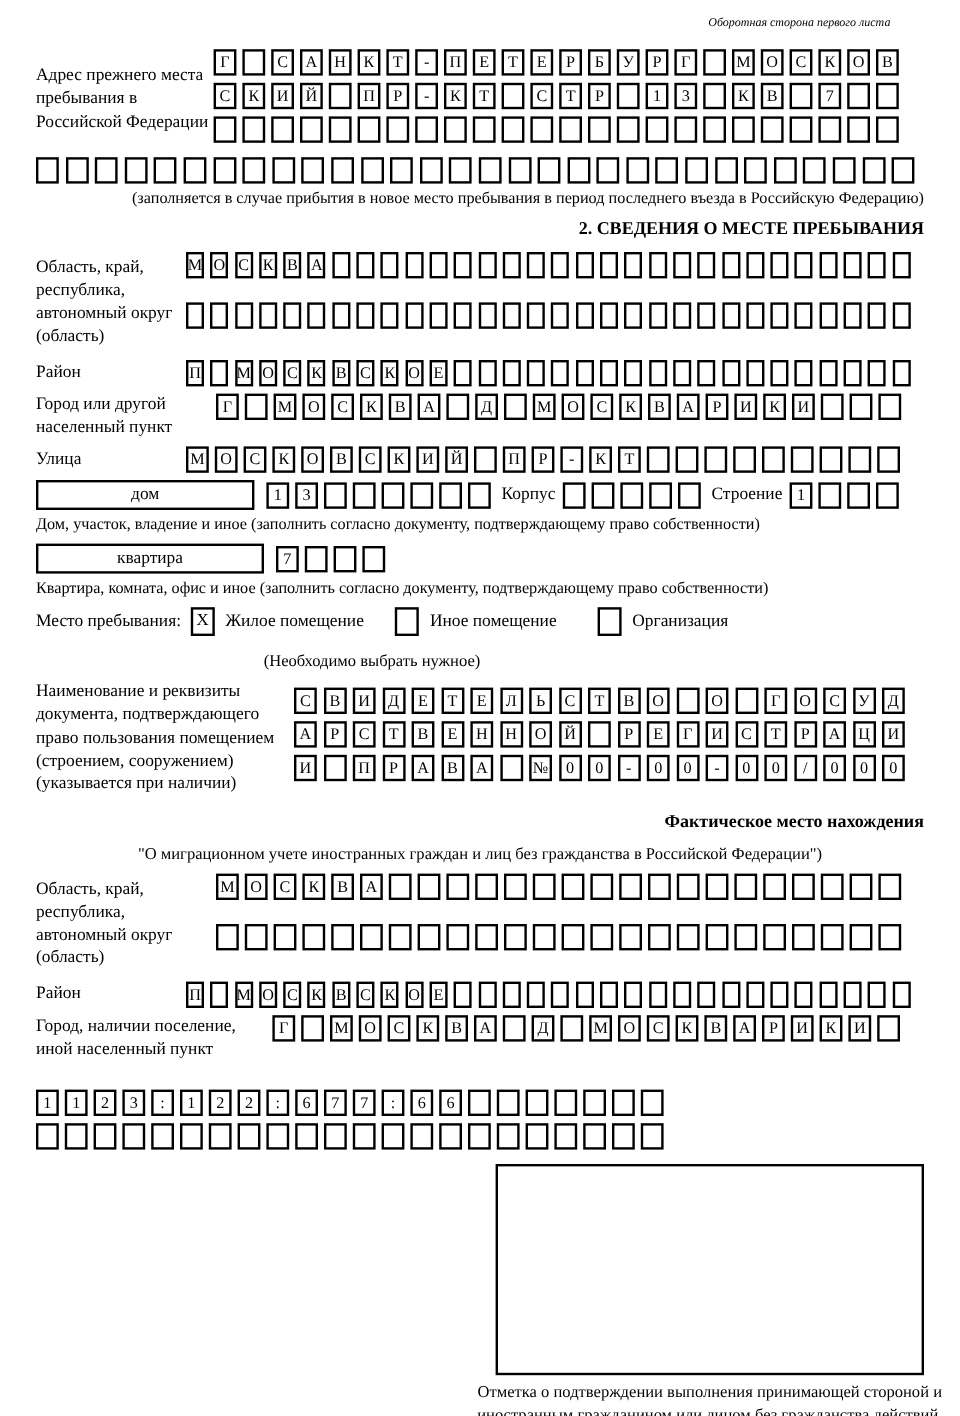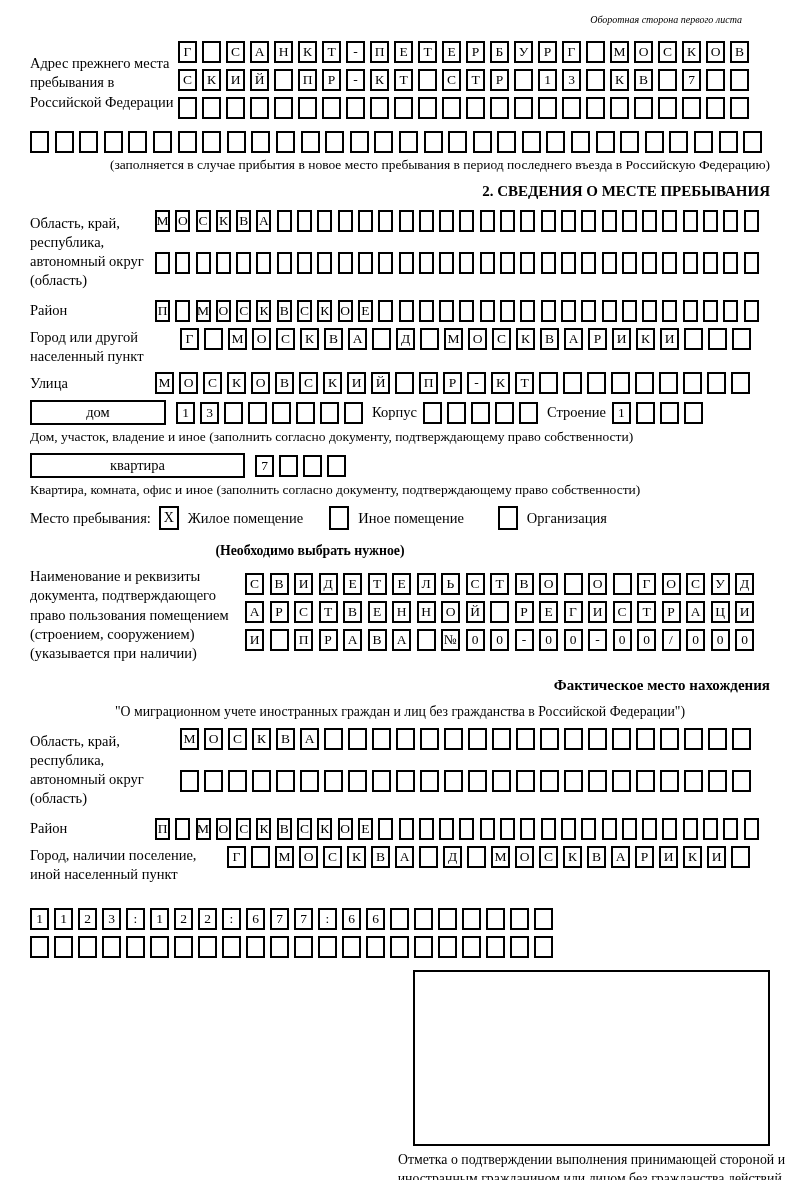--- a/index.html
+++ b/index.html
@@ -29,21 +29,21 @@
 
   .widebox{border:2px solid #000;height:25px;box-sizing:border-box;display:flex;align-items:center;
            justify-content:center;font-size:14.5px;flex-shrink:0;background:#fff;}
   .inline-lbl{font-size:14.5px;margin:0 6px 0 4px;align-self:center;}
   .houserow{display:flex;align-items:center;margin-bottom:4px;}
   .chk{width:20px;height:24px;border:2px solid #000;box-sizing:border-box;display:inline-flex;
        align-items:center;justify-content:center;font-size:14px;background:#fff;flex-shrink:0;}
   .chkrow{display:flex;align-items:center;margin:6px 0 2px 0;font-size:14.5px;}
   .chkrow .optlbl{margin:0 0 0 9px;}
   .chkrow .gap{width:26px;}
-  .choose-note{width:560px;text-align:center;font-size:13.8px;margin:13px 0 8px 0;font-weight:bold;}
+  .choose-note{width:560px;text-align:center;font-size:13.8px;margin:13px 0 8px 0;}
 
   .stamp-wrap{margin-left:353px;width:417px;margin-top:6px;}
   .stamp-box{width:357px;height:176px;border:2px solid #000;box-sizing:border-box;margin:0 auto;background:#fff;}
   .stamp-caption{font-size:13.8px;text-align:center;line-height:1.35;margin-top:5px;}
 </style>
 </head>
 <body>
 
 <div class="page">
 
@@ -329,21 +329,21 @@
         <span class="cell"></span>
         <span class="cell"></span>
         <span class="cell"></span>
         <span class="cell"></span>
         <span class="cell"></span>
         <span class="cell"></span>
       </div>
   </div>
 
   <div class="houserow">
-    <div class="widebox" style="width:136px;">дом</div>
+    <div class="widebox" style="width:182px;">дом</div>
     <div class="cells p24" style="margin-left:10px;">
         <span class="cell">1</span>
         <span class="cell">3</span>
         <span class="cell"></span>
         <span class="cell"></span>
         <span class="cell"></span>
         <span class="cell"></span>
         <span class="cell"></span>
         <span class="cell"></span>
       </div>
@@ -359,21 +359,21 @@
     <div class="cells p24">
         <span class="cell">1</span>
         <span class="cell"></span>
         <span class="cell"></span>
         <span class="cell"></span>
       </div>
   </div>
   <div class="caption">Дом, участок, владение и иное (заполнить согласно документу, подтверждающему право собственности)</div>
 
   <div class="houserow">
-    <div class="widebox" style="width:215px;">квартира</div>
+    <div class="widebox" style="width:190px;">квартира</div>
     <div class="cells p24" style="margin-left:10px;">
         <span class="cell">7</span>
         <span class="cell"></span>
         <span class="cell"></span>
         <span class="cell"></span>
       </div>
   </div>
   <div class="caption">Квартира, комната, офис и иное (заполнить согласно документу, подтверждающему право собственности)</div>
 
   <div class="chkrow">

